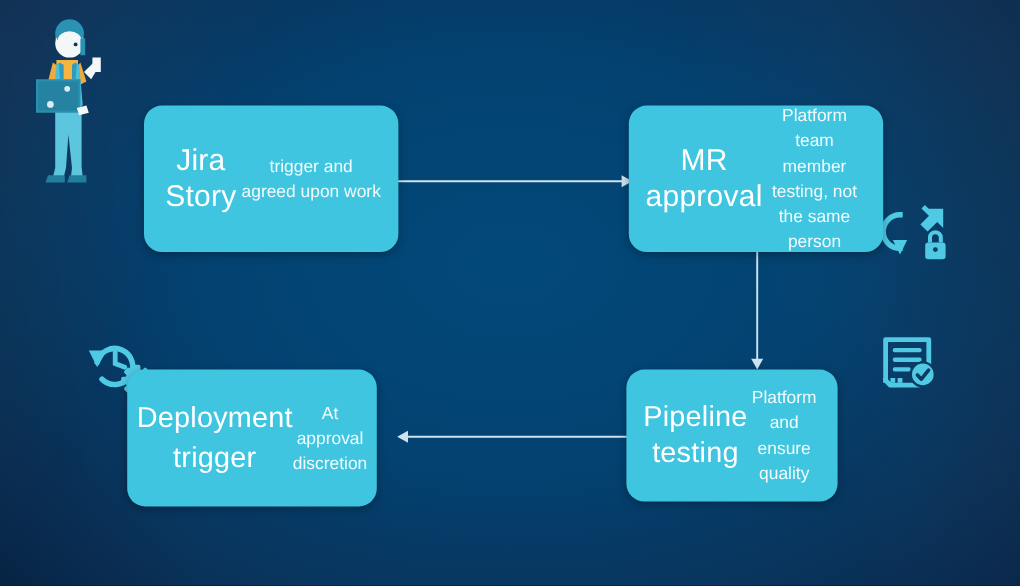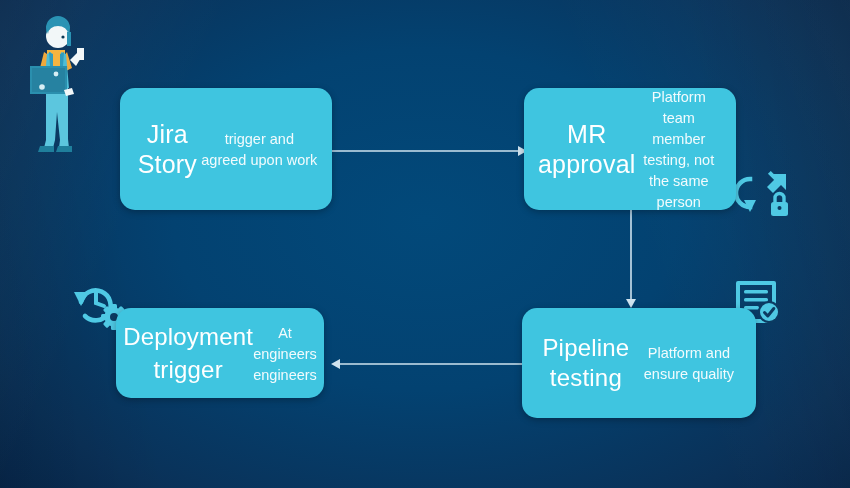--- a/index.html
+++ b/index.html
@@ -50,22 +50,22 @@
   .node .sub {
     font-size: 14.5px;
     line-height: 21px;
     font-weight: 400;
     color: #f2fbfd;
     margin-top: 2px;
   }
 
   #node-jira      { left: 120px; top: 88px;  width: 212px; height: 122px; }
   #node-mr        { left: 524px; top: 88px;  width: 212px; height: 122px; }
-  #node-pipeline  { left: 522px; top: 308px; width: 234px; height: 110px; }
-  #node-deploy    { left: 116px; top: 308px; width: 208px; height: 90px; align-items: center; }
+  #node-pipeline  { left: 522px; top: 308px; width: 176px; height: 110px; }
+  #node-deploy    { left: 106px; top: 308px; width: 208px; height: 114px; align-items: center; }
 
   #node-pipeline .title { font-size: 24px; }
   #node-deploy  .title  { font-size: 24px; line-height: 33px; }
 
   
   .conn { position: absolute; }
   .conn svg { display: block; overflow: visible; }
 
   
   .art { position: absolute; }
@@ -205,15 +205,15 @@
     <div class="sub">Platform team member testing, not the same person</div>
   </div>
 
   <div class="node" id="node-pipeline">
     <div class="title">Pipeline testing</div>
     <div class="sub">Platform and ensure quality</div>
   </div>
 
   <div class="node" id="node-deploy">
     <div class="title">Deployment trigger</div>
-    <div class="sub">At engineers engineers</div>
+    <div class="sub">At approval discretion</div>
   </div>
 </div>
 
 </body></html>

